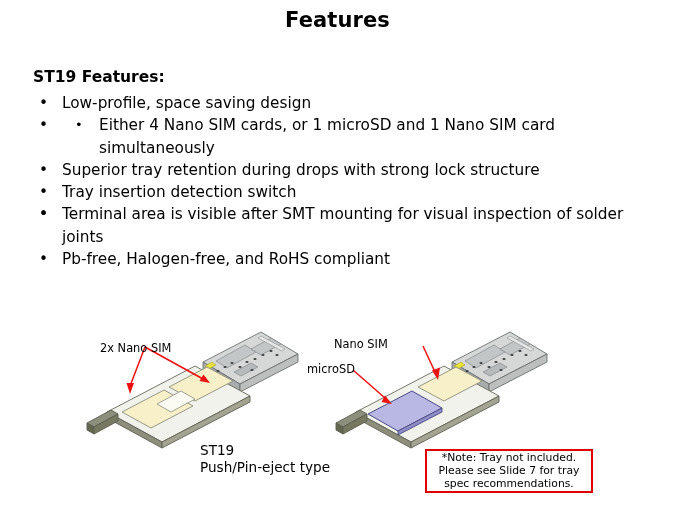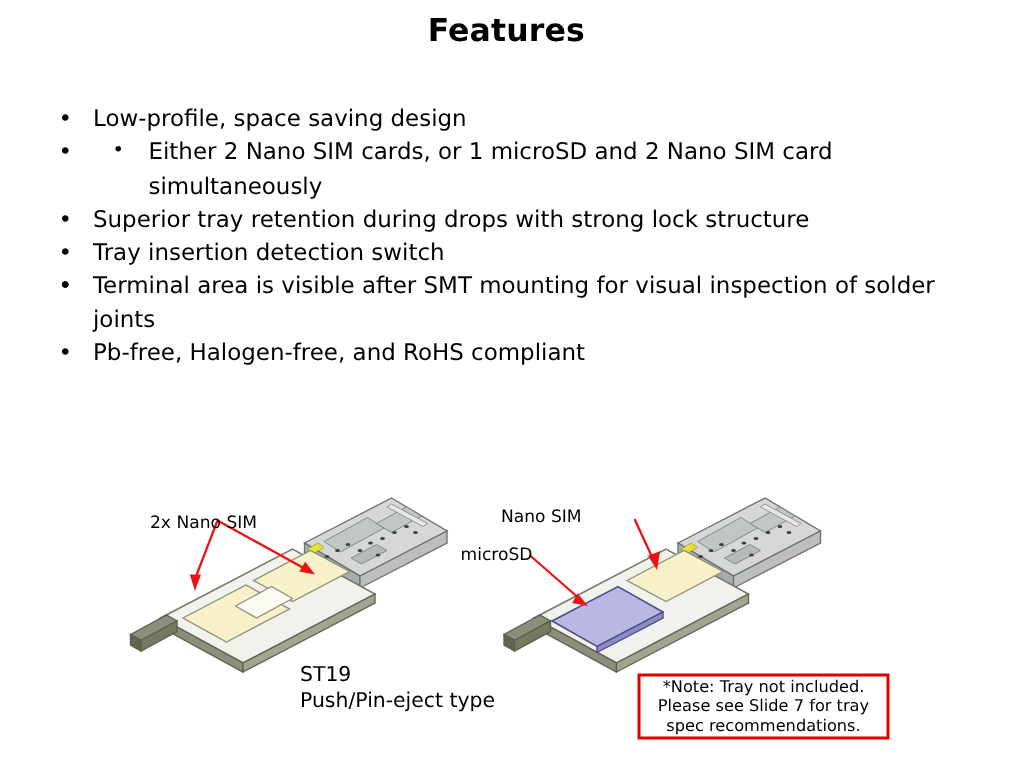--- a/index.html
+++ b/index.html
@@ -144,34 +144,35 @@
   svg { display: block; }
 </style>
 </head>
 <body>
 
 <div class="slide">
 
   <div class="slide-title">Features</div>
 
   <div class="features-block">
+    <div class="features-heading">ST19 Features:</div>
 
     <ul class="bullets">
 
       <li>
         <span class="dot">•</span>
         <span class="li-text">Low-profile, space saving design</span>
       </li>
 
       <li>
         <span class="dot">•</span>
         <ul class="sub-bullets">
           <li>
             <span class="dot">•</span>
-            <span class="li-text">Either 2 Nano SIM cards, or 1 microSD and 2 Nano SIM card simultaneously</span>
+            <span class="li-text">Either 4 Nano SIM cards, or 1 microSD and 1 Nano SIM card simultaneously</span>
           </li>
         </ul>
       </li>
 
       <li>
         <span class="dot">•</span>
         <span class="li-text">Superior tray retention during drops with strong lock structure</span>
       </li>
 
       <li>

